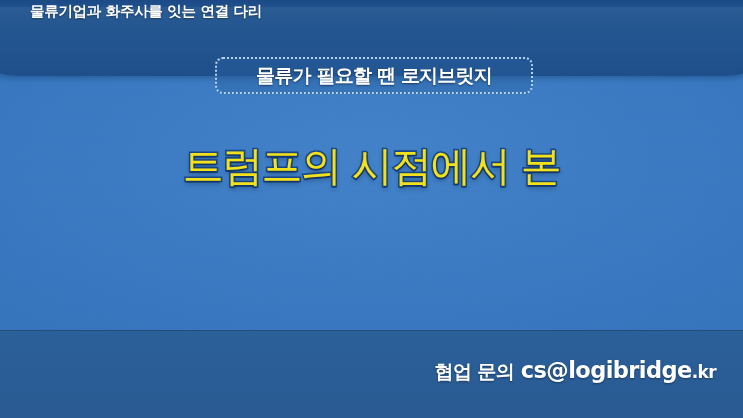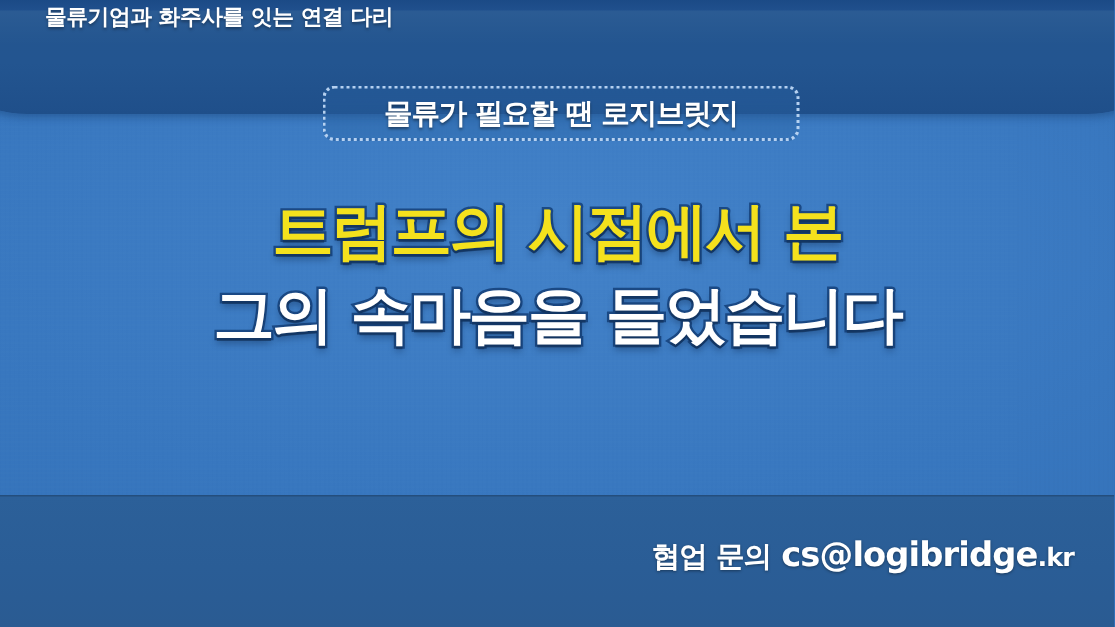--- a/index.html
+++ b/index.html
@@ -120,24 +120,25 @@
   .headline {
     position: absolute;
     left: 0;
     right: 0;
     top: 126px;
     text-align: center;
   }
   .hl-line {
     display: block;
     font-size: 41px;
-    font-weight: 700;
+    font-weight: 400;
     line-height: 56px;
     letter-spacing: -1.6px;
     white-space: nowrap;
+    margin-top: 12px;
   }
   .hl-yellow {
     color: #f4e11d;
     -webkit-text-stroke: 3.2px #1b4a86;
     paint-order: stroke fill;
     text-shadow:
       0 2px 0 rgba(16,46,84,.55),
       0 3px 5px rgba(10,35,70,.45);
   }
   .hl-white {
@@ -184,21 +185,20 @@
   <div class="bg-top-strip"></div>
 
   <div class="kicker">물류기업과 화주사를 잇는 연결 다리</div>
 
   <div class="badge">
     <span class="badge-text">물류가 필요할 땐 로지브릿지</span>
   </div>
 
   <div class="headline">
     <span class="hl-line hl-yellow">트럼프의 시점에서 본</span>
-    <span class="hl-line hl-white">그의 속마음을 들었습니다</span>
   </div>
 
   <div class="contact">
     <span class="c-label">협업 문의</span>
     <span class="c-mail">cs@logibridge</span><span class="c-tld">.kr</span>
   </div>
 
 </div>
 
 </body></html>

